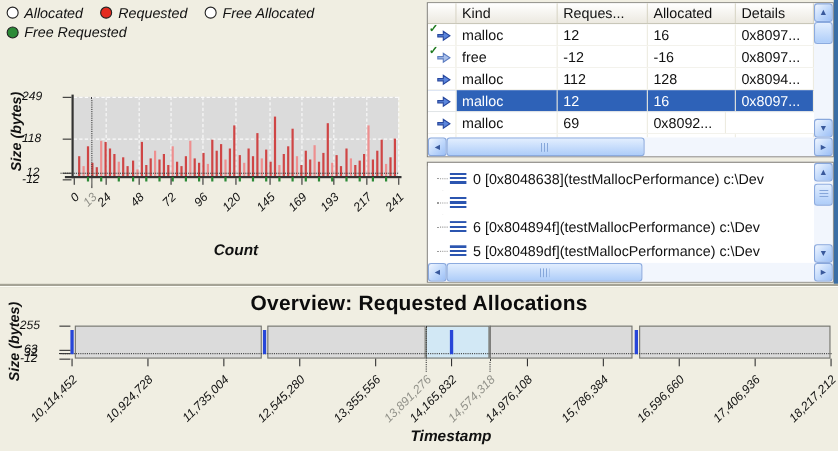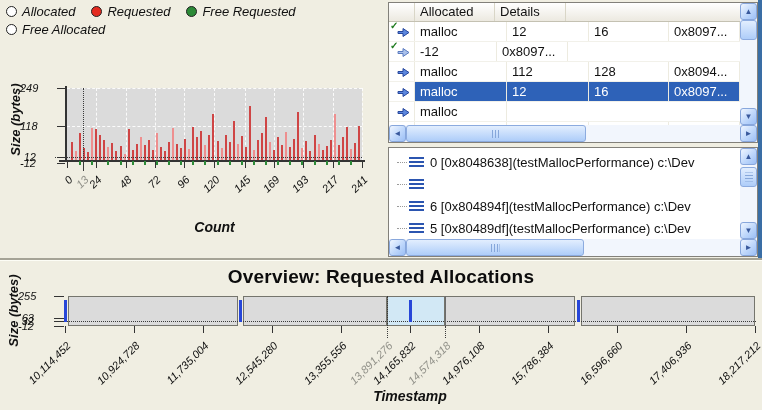--- a/index.html
+++ b/index.html
@@ -89,26 +89,26 @@
   <div id="legend" class="abs">
       <div class="leg-item">
         <div class="leg-dot" style="background: rgb(255, 255, 255);"></div>
         <div>Allocated</div>
       </div>
       <div class="leg-item">
         <div class="leg-dot" style="background: rgb(228, 43, 32);"></div>
         <div>Requested</div>
       </div>
       <div class="leg-item">
+        <div class="leg-dot" style="background: rgb(255, 255, 255);"></div>
+        <div>Free Allocated</div>
+      </div>
+      <div class="leg-item">
         <div class="leg-dot" style="background: rgb(44, 138, 55);"></div>
         <div>Free Requested</div>
-      </div>
-      <div class="leg-item">
-        <div class="leg-dot" style="background: rgb(255, 255, 255);"></div>
-        <div>Free Allocated</div>
       </div>
     </div>
 
   <div id="details-ylab" class="abs ylab">Size (bytes)</div>
   <div id="details-plot" class="abs">
       <div class="vgrid" style="left: 29.382px; top: 0px; height: 72px;"></div>
       <div class="vgrid" style="left: 58.764px; top: 0px; height: 72px;"></div>
       <div class="vgrid" style="left: 88.146px; top: 0px; height: 72px;"></div>
       <div class="vgrid" style="left: 117.498px; top: 0px; height: 72px;"></div>
       <div class="vgrid" style="left: 146.881px; top: 0px; height: 72px;"></div>
@@ -190,20 +190,22 @@
       <div class="bar" style="left: 278.873px; top: 38.747px; height: 33.253px; background: rgb(207, 69, 69);"></div>
       <div class="bar" style="left: 282.915px; top: 61.012px; height: 10.988px; background: rgb(238, 143, 143);"></div>
       <div class="bar" style="left: 286.958px; top: 54.6506px; height: 17.3494px; background: rgb(207, 69, 69);"></div>
       <div class="bar" style="left: 291px; top: 37.8795px; height: 34.1205px; background: rgb(207, 69, 69);"></div>
     </div>
   <div id="details-xlab" class="abs xlab">Count</div>
 
   <div id="tbl" class="panel">
     <div id="tbl-header">
         <div class="hcell" style="width: 26px; flex: 0 0 auto;"></div>
+        <div class="hcell" style="width: 92px; flex: 0 0 auto;">Kind</div>
+        <div class="hcell" style="width: 82px; flex: 0 0 auto;">Reques...</div>
         <div class="hcell" style="width: 80px; flex: 0 0 auto;">Allocated</div>
         <div class="hcell" style="width: 71px; flex: 0 0 auto;">Details</div>
       </div>
     <div id="tbl-body">
         <div class="trow">
           <div class="tcell-icon">
             <svg width="13" height="11" viewBox="0 0 13 11" style="position: absolute; left: 8px; top: 5px;">
               <path d="M1 4.5 H6 V1.5 L12 5.5 L6 9.5 V6.5 H1 Z" fill="#5b86dd" stroke="#27479e"></path>
             </svg>
             <div class="chk">✓</div>
@@ -213,21 +215,23 @@
           <div class="tcell" style="width: 80px; flex: 0 0 auto;">16</div>
           <div class="tcell" style="width: 71px; flex: 0 0 auto;">0x8097...</div>
         </div>
         <div class="trow">
           <div class="tcell-icon">
             <svg width="13" height="11" viewBox="0 0 13 11" style="position: absolute; left: 8px; top: 5px;">
               <path d="M1 4.5 H6 V1.5 L12 5.5 L6 9.5 V6.5 H1 Z" fill="#a9c0ea" stroke="#5c7cc0"></path>
             </svg>
             <div class="chk">✓</div>
           </div>
+          <div class="tcell" style="width: 92px; flex: 0 0 auto;">free</div>
           <div class="tcell" style="width: 82px; flex: 0 0 auto;">-12</div>
+          <div class="tcell" style="width: 80px; flex: 0 0 auto;">-16</div>
           <div class="tcell" style="width: 71px; flex: 0 0 auto;">0x8097...</div>
         </div>
         <div class="trow">
           <div class="tcell-icon">
             <svg width="13" height="11" viewBox="0 0 13 11" style="position: absolute; left: 8px; top: 5px;">
               <path d="M1 4.5 H6 V1.5 L12 5.5 L6 9.5 V6.5 H1 Z" fill="#5b86dd" stroke="#27479e"></path>
             </svg>
           </div>
           <div class="tcell" style="width: 92px; flex: 0 0 auto;">malloc</div>
           <div class="tcell" style="width: 82px; flex: 0 0 auto;">112</div>
@@ -245,20 +249,22 @@
           <div class="tcell" style="width: 80px; flex: 0 0 auto;">16</div>
           <div class="tcell" style="width: 71px; flex: 0 0 auto;">0x8097...</div>
         </div>
         <div class="trow">
           <div class="tcell-icon">
             <svg width="13" height="11" viewBox="0 0 13 11" style="position: absolute; left: 8px; top: 5px;">
               <path d="M1 4.5 H6 V1.5 L12 5.5 L6 9.5 V6.5 H1 Z" fill="#5b86dd" stroke="#27479e"></path>
             </svg>
           </div>
           <div class="tcell" style="width: 92px; flex: 0 0 auto;">malloc</div>
+          <div class="tcell" style="width: 82px; flex: 0 0 auto;">69</div>
+          <div class="tcell" style="width: 71px; flex: 0 0 auto;">0x8092...</div>
         </div>
         <div class="trow">
           <div class="tcell-icon"></div>
           <div class="tcell" style="width: 92px; flex: 0 0 auto;">malloc</div>
           <div class="tcell" style="width: 82px; flex: 0 0 auto;">12</div>
           <div class="tcell" style="width: 80px; flex: 0 0 auto;">16</div>
           <div class="tcell" style="width: 71px; flex: 0 0 auto;">0x8097...</div>
         </div>
       </div>
 

